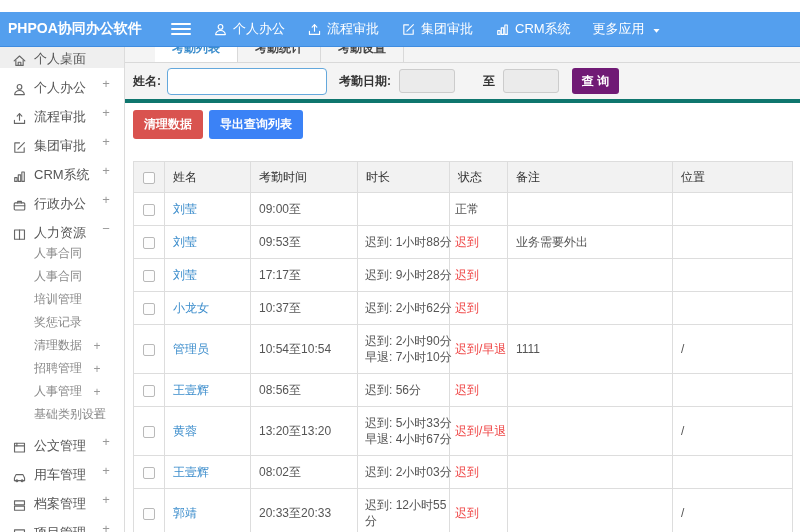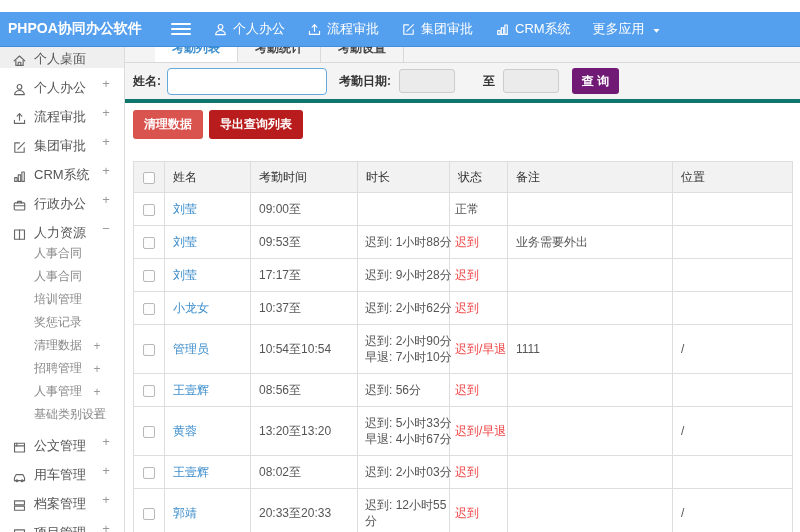--- a/index.html
+++ b/index.html
@@ -54,21 +54,21 @@
     border:1px solid #ccc; border-radius:3px; }
   .to-label{ margin-left:28px; }
   .search-btn{ margin-left:13px; width:47px; height:26px; background:#701a75; color:#fff;
     border:none; border-radius:3px; font-weight:bold; font-size:12px; cursor:pointer;
     font-family:inherit; }
   .content{ padding:7px 8px; }
   .toolbar{ display:flex; gap:6px; margin-bottom:22px; }
   .btn{ border:none; border-radius:3px; padding:6px 11px; font-size:12px; font-weight:bold;
     color:#fff; cursor:pointer; font-family:inherit; }
   .btn-danger{ background:#d9534f; }
-  .btn-info{ background:#b91c1c; }
+  .btn-info{ background:#3b82f6; }
   
   table{ border-collapse:collapse; width:659px; table-layout:fixed; }
   th,td{ border:1px solid #ddd; padding:8px; font-size:12px; text-align:left;
     vertical-align:middle; color:#555; line-height:16px; }
   th{ background:#f2f2f2; color:#333; font-weight:normal; padding:7px 8px;margin-left:36px; }
   td.cbc, th.cbc{ text-align:center; padding:7px 4px; }
   .cb{ display:inline-block; width:12px; height:12px; border:1px solid #b9b9b9;
     background:#fdfdfd; border-radius:2px; vertical-align:middle; cursor:pointer; }
   .link{ color:#3c8dcc; cursor:pointer; }
   .red{ color:#ef4444; }

